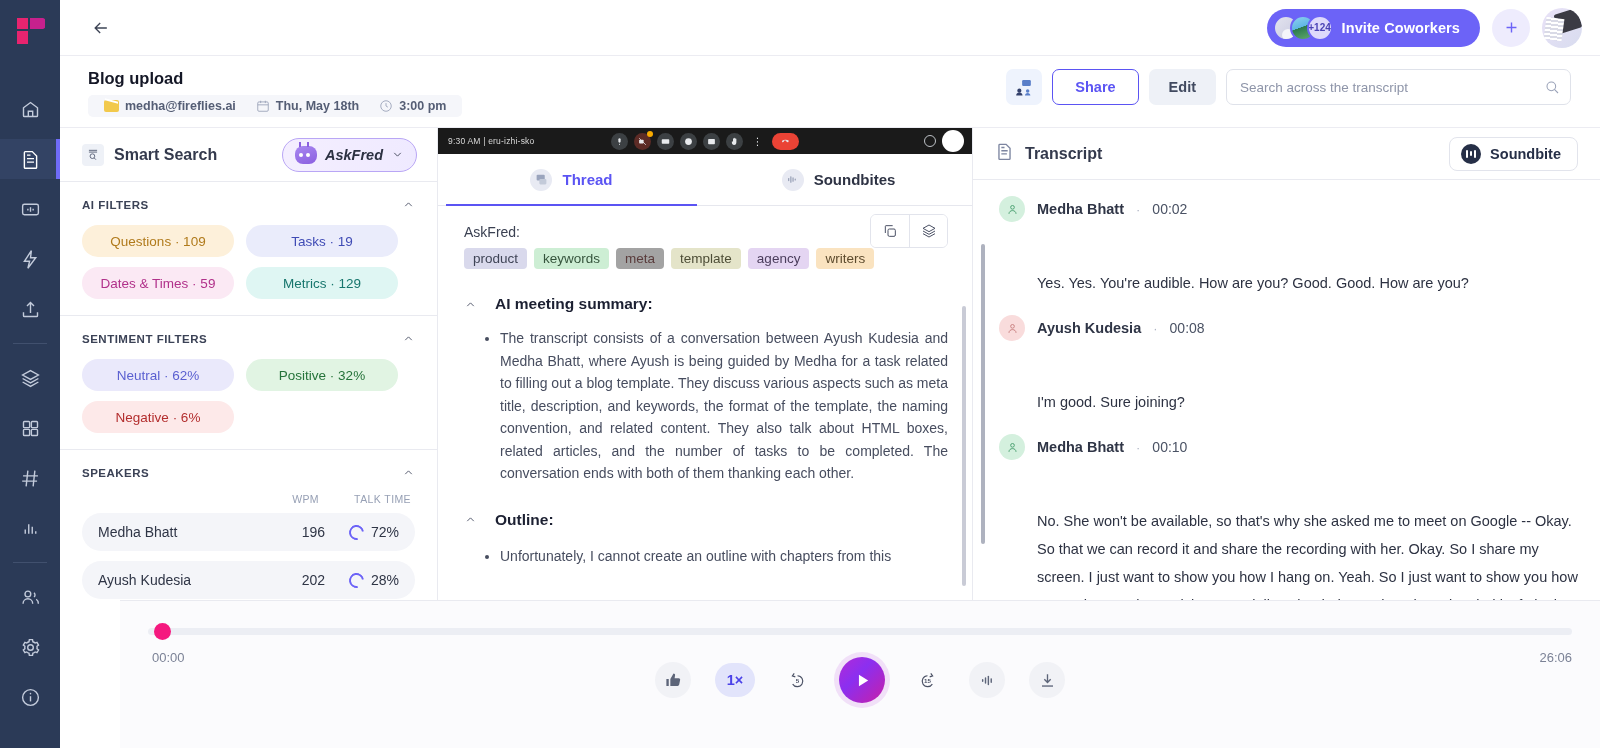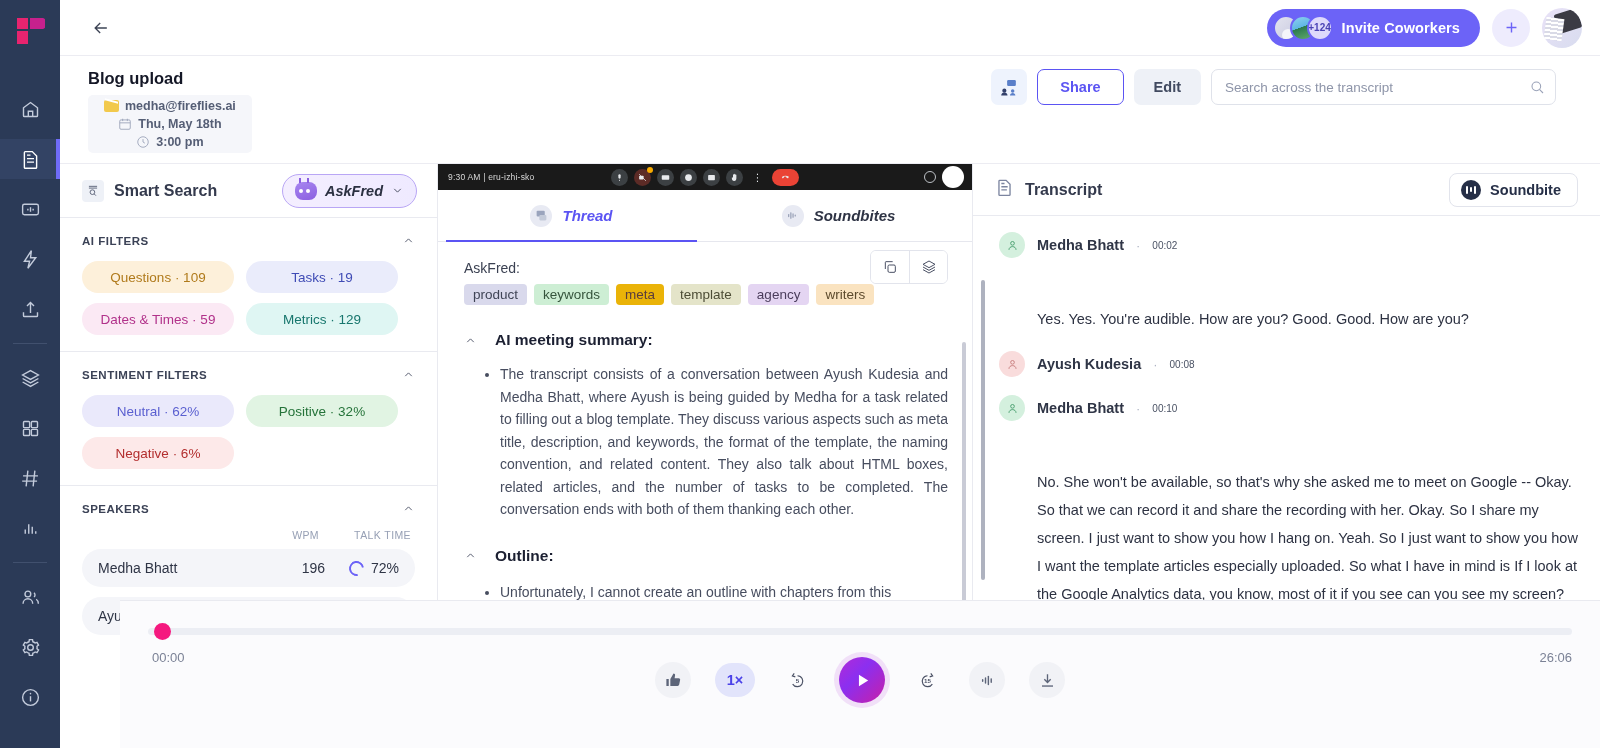--- a/index.html
+++ b/index.html
@@ -67,24 +67,24 @@
     content:""; position:absolute; right:2px; top:3px; width:24px; height:20px;
     background:#3b3b44; transform: rotate(-18deg); border-radius:2px;
   }
   .user-avatar::after {
     content:""; position:absolute; left:3px; top:10px; width:18px; height:22px;
     background: repeating-linear-gradient(#fff 0 2px, #d9dae6 2px 4px);
     transform: rotate(8deg);
   }
 
   
-  .meet-head { padding: 13px 44px 10px 28px; border-bottom: 1px solid #ececf2; display: flex; align-items: flex-start; justify-content: space-between; }
+  .meet-head { padding: 13px 29px 10px 28px; border-bottom: 1px solid #ececf2; display: flex; align-items: flex-start; justify-content: space-between; }
   .meet-left { display: flex; flex-direction: column; gap: 7px; }
   .meet-title { font-size: 16.5px; font-weight: bold; color: #141726; }
-  .meet-meta { display: flex; align-items: center; gap: 4px; background: #f5f6fa; border-radius: 5px; padding: 4px 8px; width: fit-content; flex-direction: column; }
+  .meet-meta { display: flex; align-items: center; gap: 4px; background: #f5f6fa; border-radius: 5px; padding: 4px 8px; width: fit-content; }
   .meta-item { display: flex; align-items: center; gap: 6px; padding: 0 8px; font-size: 12.5px; font-weight: bold; color: #555e75; }
   .meta-item svg { width: 14px; height: 14px; stroke: #9aa2b8; fill: none; stroke-width: 1.5; }
   .icon-mail { width: 15px; height: 12px; background: #f2c94c; border-radius: 2px; position: relative; flex: 0 0 15px;}
   .icon-mail::after { content:""; position:absolute; left:1px; top:0; width:13px; height:7px; border-top:2px solid #fff; transform: skewY(16deg); }
 
   .meet-right { display: flex; align-items: center; gap: 10px; }
   .icon-sq-btn { width: 36px; height: 36px; border-radius: 7px; background: #eef3fd; display:flex; align-items:center; justify-content:center; cursor:pointer; }
   .icon-sq-btn svg { width: 19px; height: 19px; }
   .share-btn {
     height: 36px; padding: 0 22px; border: 1.6px solid #5b54f3; border-radius: 7px;
@@ -159,21 +159,21 @@
   .mc svg { width: 9px; height: 9px; fill:#e8eaed; }
   .mc.red { background:#ea4335; width: 27px; border-radius: 9px;}
   .mc.cam { background:#5c2b26; position:relative;}
   .mc.cam::after { content:""; position:absolute; right:-2px; top:-2px; width:6px;height:6px;border-radius:50%;background:#f9ab00;}
   .mc.dots { background:transparent; color:#e8eaed; font-size:10px; }
   .meetstrip-right { position:absolute; right: 8px; display:flex; align-items:center; gap:6px;}
   .mc-info { width:12px;height:12px;border-radius:50%;border:1px solid #bdc1c6;}
   .mc-av { width: 22px; height: 22px; border-radius:50%; background:#fff; }
 
   .tabs { display:flex; border-bottom: 1px solid #e6e7ee; height: 52px; flex: 0 0 52px;}
-  .tab { flex:1; display:flex; align-items:center; justify-content:center; gap:10px; font-size:15px; font-weight:bold; cursor:pointer; position:relative;font-style:italic;}
+  .tab { flex:1; display:flex; align-items:center; justify-content:center; gap:10px; font-size:15px; font-weight:bold; cursor:pointer; position:relative;}
   .tab.active { color:#5b54f3; }
   .tab.inactive { color:#2e3344; }
   .tab.active::after { content:""; position:absolute; bottom:-1px; left:8px; right:8px; height:2.5px; background:#5b54f3;}
   .tab-ico { width:22px; height:22px; border-radius:50%; background:#e8eaf3; display:flex;align-items:center;justify-content:center;}
   .tab-ico svg { width: 13px; height: 13px; }
 
   .mid-scroll { flex:1; overflow:hidden; padding: 18px 24px 0 26px; position:relative; }
   .kw-label { font-size:14px; color:#3b4152; margin-bottom: 8px;}
   .kw-chips { display:flex; gap:7px; flex-wrap:wrap; }
   .kw { padding: 3px 9px; border-radius: 4px; font-size: 13.5px; color:#3c4254;}
@@ -211,21 +211,21 @@
   .sb-circle span.s { height:5px;}
   .soundbite-label { font-size: 14.5px; font-weight:bold; color:#262f47;}
 
   .tr-scroll { flex:1; overflow:hidden; padding: 16px 22px 0 26px; position:relative;}
   .utt { margin-bottom: 18px; }
   .utt-head { display:flex; align-items:center; gap: 12px; margin-bottom: 8px;}
   .utt-av { width: 26px; height: 26px; border-radius:50%; display:flex;align-items:center;justify-content:center; flex:0 0 26px;}
   .utt-av svg { width: 13px; height: 13px; }
   .utt-name { font-size: 14.5px; font-weight:bold; color:#2f3546;}
   .utt-dot { color:#aeb4c4; font-size:13px;}
-  .utt-time { font-size: 10px; color:#4a5264;}
+  .utt-time { font-size: 14px; color:#4a5264;}
   .utt-text { font-size: 14.5px; line-height: 28px; color:#2d3242; padding-left: 38px; margin-top: 47px;}
   .tr-sb { position:absolute; left: 8px; top: 64px; width: 4px; height: 300px; background:#aeb2bf; border-radius:2px;}
 
   
   .player {
     position: absolute; left: 60px; right: 0; bottom: 0; height: 148px; background: #fbfbfd;
     border-top: 1px solid #e9eaf0;
   }
   .prog-wrap { position:relative; margin: 25px 28px 0 28px; height: 8px; }
   .prog-track { position:absolute; left:0; right:0; top:2px; height: 7px; background:#eceef4; border-radius:4px;}
@@ -600,21 +600,21 @@
                   <path d="M3 12l9 5 9-5"></path>
                   <path d="M3 16l9 5 9-5"></path>
                 </svg>
             </div>
           </div>
 
           <div class="kw-label">AskFred:</div>
           <div class="kw-chips">
             <span class="kw" style="background: rgb(217, 217, 236); color: rgb(63, 68, 86);">product</span>
             <span class="kw" style="background: rgb(205, 238, 212); color: rgb(53, 84, 60);">keywords</span>
-            <span class="kw" style="background: #eab308; color: rgb(90, 60, 60);">meta</span>
+            <span class="kw" style="background: #a3a3a3; color: rgb(90, 60, 60);">meta</span>
             <span class="kw" style="background: rgb(228, 228, 201); color: rgb(77, 77, 54);">template</span>
             <span class="kw" style="background: rgb(228, 213, 242); color: rgb(75, 61, 92);">agency</span>
             <span class="kw" style="background: rgb(250, 227, 192); color: rgb(92, 74, 44);">writers</span>
           </div>
 
           <div class="sec-title">
             <svg class="caret" viewBox="0 0 24 24">
                 <path d="M6 15l6-6 6 6"></path>
               </svg>
             <span class="tt">AI meeting summary:</span>
@@ -700,20 +700,21 @@
               <span class="utt-av" style="background: rgb(249, 220, 220);">
                   <svg viewBox="0 0 24 24" fill="none" stroke-width="1.8" style="stroke: rgb(201, 129, 129);">
                     <circle cx="12" cy="8" r="3.4"></circle>
                     <path d="M5.5 20c0-3.6 2.9-6 6.5-6s6.5 2.4 6.5 6"></path>
                   </svg>
                 </span>
               <span class="utt-name">Ayush Kudesia</span>
               <span class="utt-dot">·</span>
               <span class="utt-time">00:08</span>
             </div>
+            <div class="utt-text">I'm good. Sure joining?</div>
           </div>
 
           <div class="utt">
             <div class="utt-head">
               <span class="utt-av" style="background: rgb(212, 240, 222);">
                   <svg viewBox="0 0 24 24" fill="none" stroke-width="1.8" style="stroke: rgb(75, 160, 113);">
                     <circle cx="12" cy="8" r="3.4"></circle>
                     <path d="M5.5 20c0-3.6 2.9-6 6.5-6s6.5 2.4 6.5 6"></path>
                   </svg>
                 </span>

